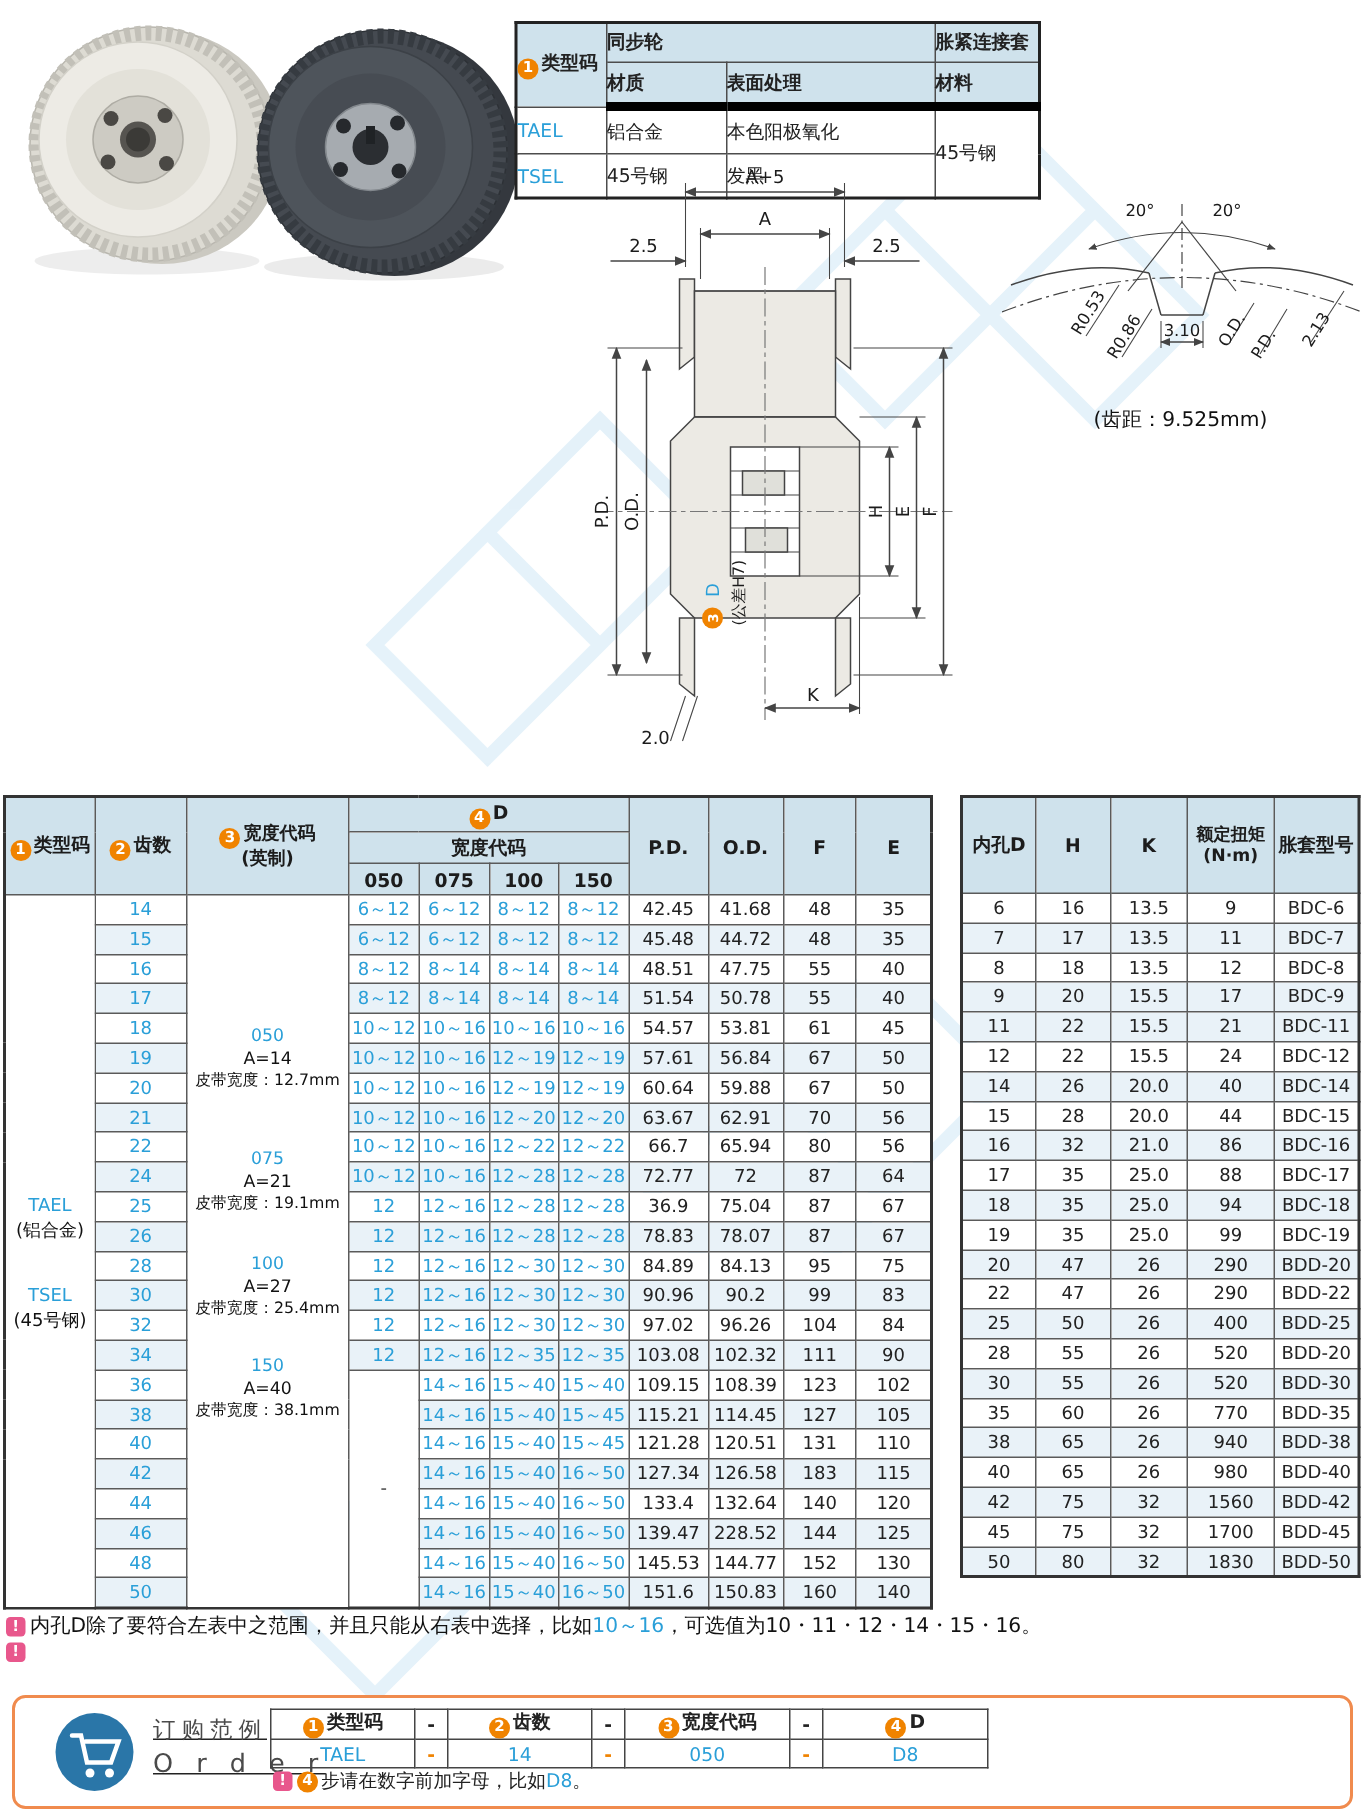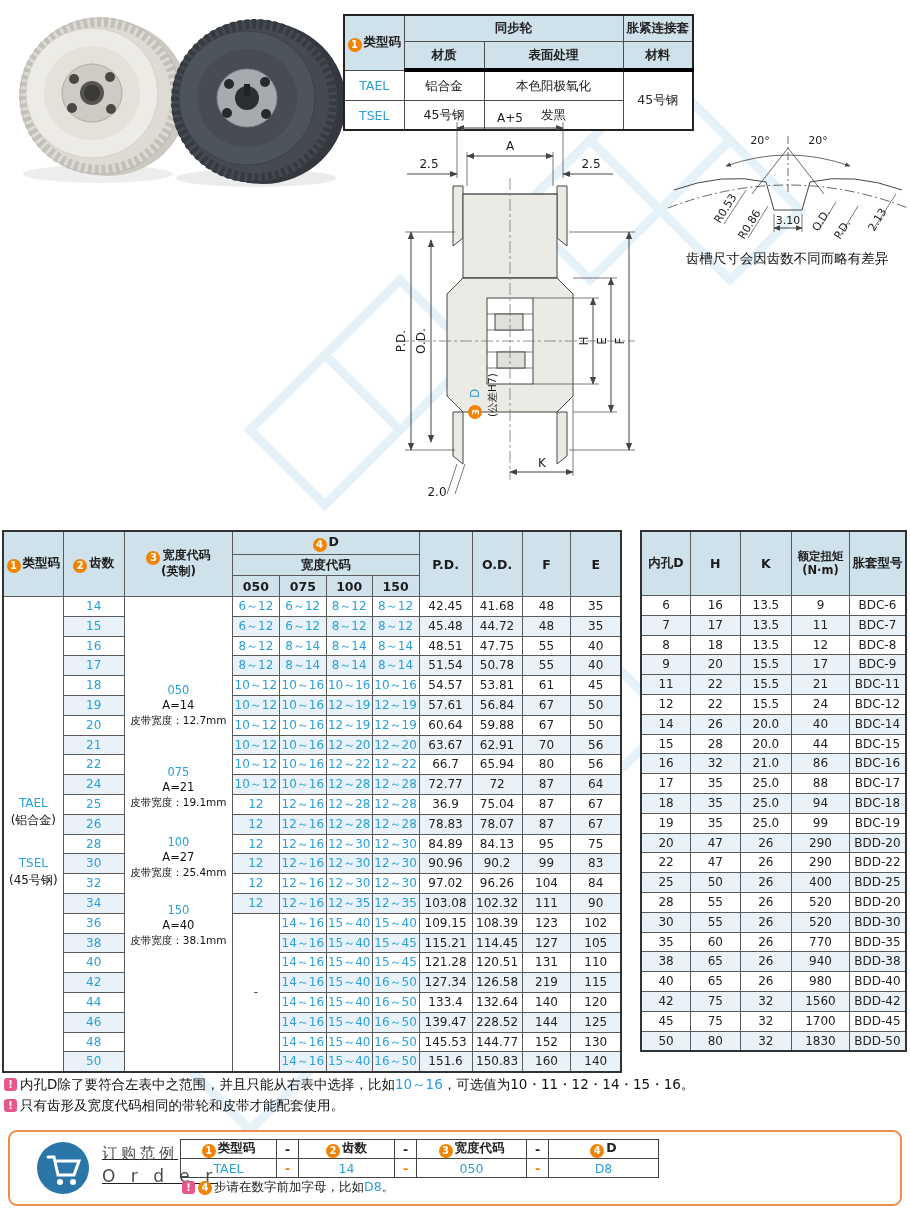--- a/index.html
+++ b/index.html
@@ -13,24 +13,24 @@
   .badge{display:inline-flex;width:14px;height:14px;border-radius:50%;background:#f08300;
          color:#fff;font-size:10px;font-weight:bold;align-items:center;justify-content:center;
          margin-right:2px;vertical-align:-2px;line-height:1;flex:none;}
   .bang{display:inline-flex;width:13px;height:13px;border-radius:3px;background:#e8578c;
         color:#fff;font-size:10px;font-weight:bold;align-items:center;justify-content:center;
         margin-right:3px;vertical-align:-2px;line-height:1;flex:none;}
   .blue{color:#2a9fd8;}
 
   
   .toptable{position:absolute;left:343px;top:14px;border-collapse:collapse;table-layout:fixed;}
-  .toptable th,.toptable td{border:1px solid #4c4c4c;font-size:12.5px;text-align:center;padding:0;}
+  .toptable th,.toptable td{border:1px solid #4c4c4c;font-size:12.5px;text-align:left;padding:0;}
   .toptable th{background:#cfe2ec;font-weight:bold;}
   .toptable .r1 th{height:25px;}
-  .toptable .r2 th{height:26px;border-bottom:4px solid #000000;}
+  .toptable .r2 th{height:26px;border-bottom:6px solid #000000;}
   .toptable td{height:28px;background:#fff;}
   .toptable{border:2px solid #222;}
 
   
   .tooth-title{position:absolute;left:668px;top:112px;width:242px;text-align:center;
                font-size:16.5px;font-weight:bold;color:#111;}
   .tooth-note{position:absolute;left:664px;width:246px;text-align:center;font-size:13.5px;color:#111;}
 
   
   table.spec{border-collapse:collapse;table-layout:fixed;background:transparent;}
@@ -267,21 +267,21 @@
       <text x="92" y="12" text-anchor="middle">20°</text>
       <text x="150" y="12" text-anchor="middle">20°</text>
       <text x="52" y="92" transform="rotate(-58 52 92)">R0.53</text>
       <text x="76" y="108" transform="rotate(-58 76 108)">R0.86</text>
       <text x="120" y="92" text-anchor="middle">3.10</text>
       <text x="150" y="100" transform="rotate(-58 150 100)">O.D.</text>
       <text x="172" y="108" transform="rotate(-58 172 108)">P.D.</text>
       <text x="206" y="100" transform="rotate(-58 206 100)">2.13</text>
     </g>
   </svg>
-  <div class="tooth-note" style="top:250px">齿槽尺寸会因齿数不同而略有差异</div>
+  <div class="tooth-note" style="top:271px">(齿距：9.525mm)</div>
 
   <table class="spec spec-left">
     <colgroup>
       <col style="width:59px">
           <col style="width:60px">
           <col style="width:106px">
       <col style="width:46px">
           <col style="width:46px">
           <col style="width:45px">
           <col style="width:46px">
@@ -553,21 +553,21 @@
             <td>131</td>
             <td>110</td>
           </tr>
           <tr class="alt">
             <td class="blue">42</td>
             <td class="blue">14～16</td>
             <td class="blue">15～40</td>
             <td class="blue">16～50</td>
             <td>127.34</td>
             <td>126.58</td>
-            <td>219</td>
+            <td>183</td>
             <td>115</td>
           </tr>
           <tr>
             <td class="blue">44</td>
             <td class="blue">14～16</td>
             <td class="blue">15～40</td>
             <td class="blue">16～50</td>
             <td>133.4</td>
             <td>132.64</td>
             <td>140</td>
@@ -790,21 +790,20 @@
         </tbody>
   </table>
 
   <div class="notes">
     <div>
       <span class="bang">!</span>
       <span><span>内孔D除了要符合左表中之范围，并且只能从右表中选择，比如</span><span class="blue">10～16</span><span>，可选值为10・11・12・14・15・16。</span></span>
     </div>
     <div>
       <span class="bang">!</span>
-      <span>只有齿形及宽度代码相同的带轮和皮带才能配套使用。</span>
     </div>
   </div>
 
   <div class="orderbox">
     <svg class="cart" width="58" height="58">
       <circle cx="29" cy="29" r="26" fill="#2a76a8"></circle>
       <g stroke="#fff" stroke-width="3" fill="none" stroke-linecap="round">
         <path d="M14,18 h6 l4,18 h16 l5,-14 h-22"></path>
       </g>
       <circle cx="26" cy="43" r="3" fill="#fff"></circle>

